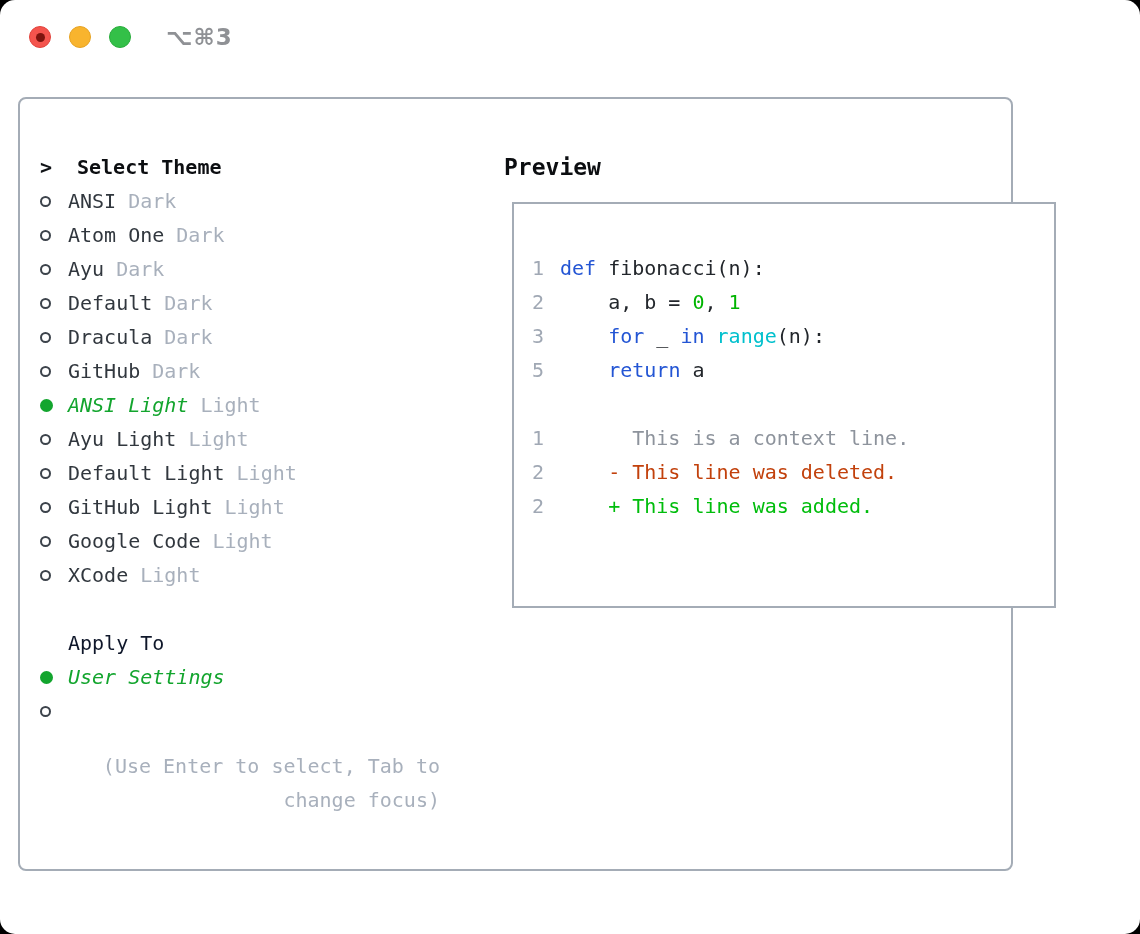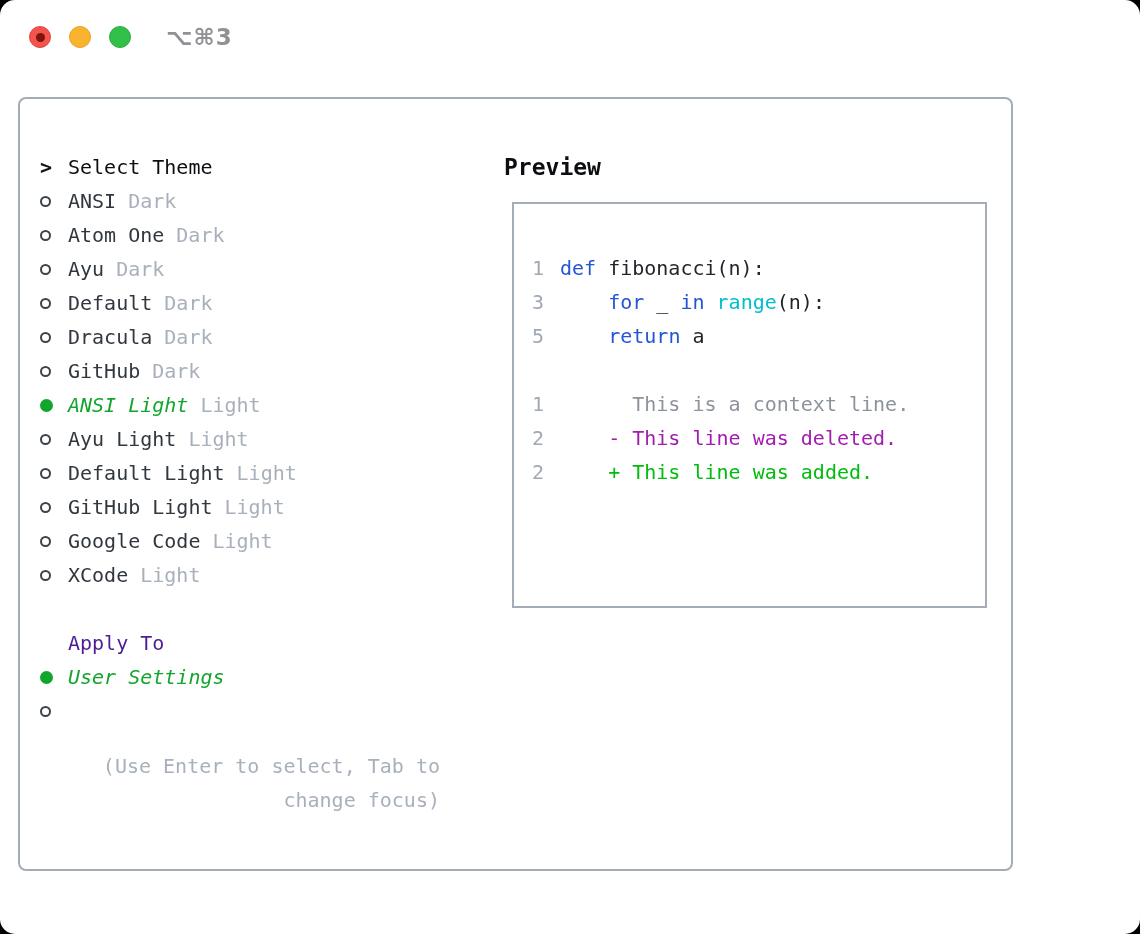--- a/index.html
+++ b/index.html
@@ -25,45 +25,45 @@
 
   
   .panel { position:absolute; left:18px; top:97px; width:995px; height:774px;
     border:2px solid #a4acb6; border-radius:8px; background:#fff; }
 
   .row { display:flex; align-items:center; height:34px; font-size:20px; white-space:pre; }
   .marker { display:inline-flex; width:28px; align-items:center; }
   .arrow { font-weight:bold; color:#101317; }
   .circle { width:11px; height:11px; border:2px solid #3c434b; border-radius:50%; display:inline-block; }
   .circle.filled { background:#13a52e; border-color:#13a52e; width:13px; height:13px; }
-  .h-label { font-weight:normal; color:#0c0e11; }
+  .h-label { font-weight:bold; color:#0c0e11;margin-left:9px; }
   .t-name { color:#31373e; }
   .t-variant { color:#a8b0bc; margin-left:12px; }
   .theme-row.selected .t-name { color:#13a52e;font-style:italic; }
 
   .theme-list { position:absolute; left:20px; top:51px; }
   .apply-section { position:absolute; left:20px; top:527px; }
-  .apply-header { color:#4c1d95; }
+  .apply-header { color:#0f172a; }
   .hint { position:absolute; left:20px; top:650px; width:400px;
     font-size:20px; line-height:34px; color:#a8b0bc;text-align:right; }
 
   
   .preview-title { position:absolute; left:484px; top:51px; height:34px; line-height:34px;
     font-size:23px; font-weight:bold; color:#0c0e11; }
-  .preview-box { position:absolute; left:492px; top:103px; width:475px; height:406px;
+  .preview-box { position:absolute; left:492px; top:103px; width:544px; height:406px;
     border:2px solid #a4acb6; background:#fff; }
   .code { padding:47px 0 0 18px; }
   .code-line { height:34px; line-height:34px; font-size:20px; white-space:pre; }
   .ln { display:inline-block; width:14px; margin-right:14px; text-align:left; color:#a0a8b4; }
   .seg-plain { color:#22262b; }
   .seg-kw  { color:#2355d4; }
   .seg-fn  { color:#00c0cd; }
   .seg-num { color:#00b400; }
   .seg-ctx { color:#8d939c; }
-  .seg-del { color:#a21caf; }
+  .seg-del { color:#c2410c; }
   .seg-add { color:#00bd0c; }
 </style>
 </head>
 <body>
 
 <div class="window">
 
   <div class="titlebar">
     <span class="light red">
         <span class="dot"></span>
@@ -157,20 +157,21 @@
       </div>
     </div>
 
     <div class="hint">(Use Enter to select, Tab to change focus)</div>
 
     <div class="preview-title">Preview</div>
 
     <div class="preview-box">
       <div class="code">
         <div class="code-line"><span class="ln">1</span><span class="seg-kw">def</span><span class="seg-plain"> fibonacci(n):</span></div>
+        <div class="code-line"><span class="ln">2</span><span class="seg-plain">    a, b = </span><span class="seg-num">0</span><span class="seg-plain">, </span><span class="seg-num">1</span></div>
         <div class="code-line"><span class="ln">3</span><span class="seg-plain">    </span><span class="seg-kw">for</span><span class="seg-plain"> _ </span><span class="seg-kw">in</span><span class="seg-plain"> </span><span class="seg-fn">range</span><span class="seg-plain">(n):</span></div>
         <div class="code-line"><span class="ln">5</span><span class="seg-plain">    </span><span class="seg-kw">return</span><span class="seg-plain"> a</span></div>
         <div class="code-line"></div>
         <div class="code-line"><span class="ln">1</span><span class="seg-ctx">      This is a context line.</span></div>
         <div class="code-line"><span class="ln">2</span><span class="seg-del">    - This line was deleted.</span></div>
         <div class="code-line"><span class="ln">2</span><span class="seg-add">    + This line was added.</span></div>
       </div>
     </div>
 
   </div>

